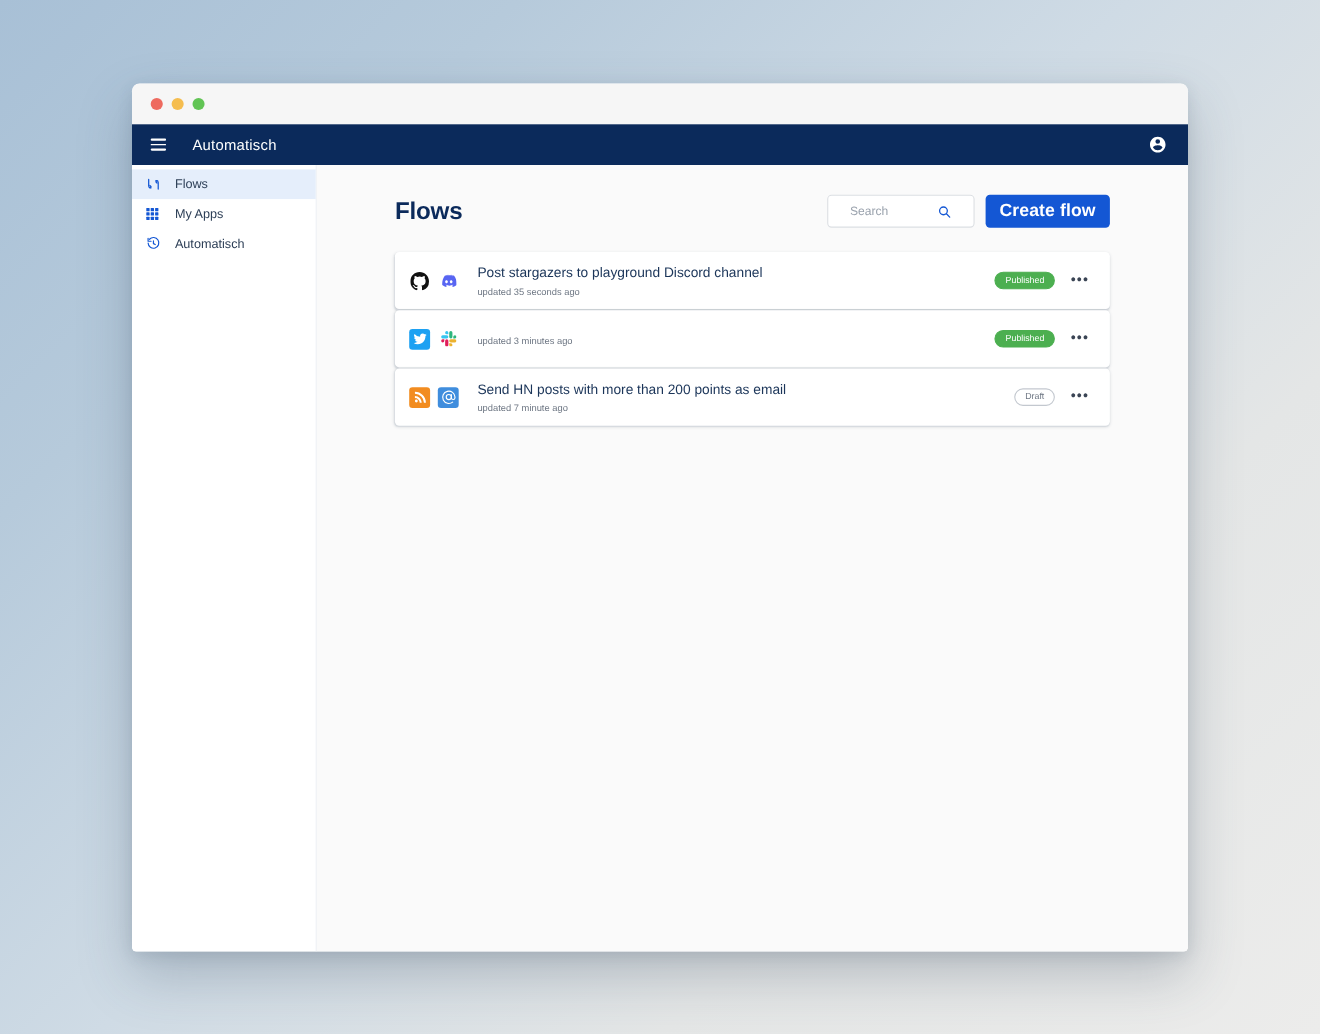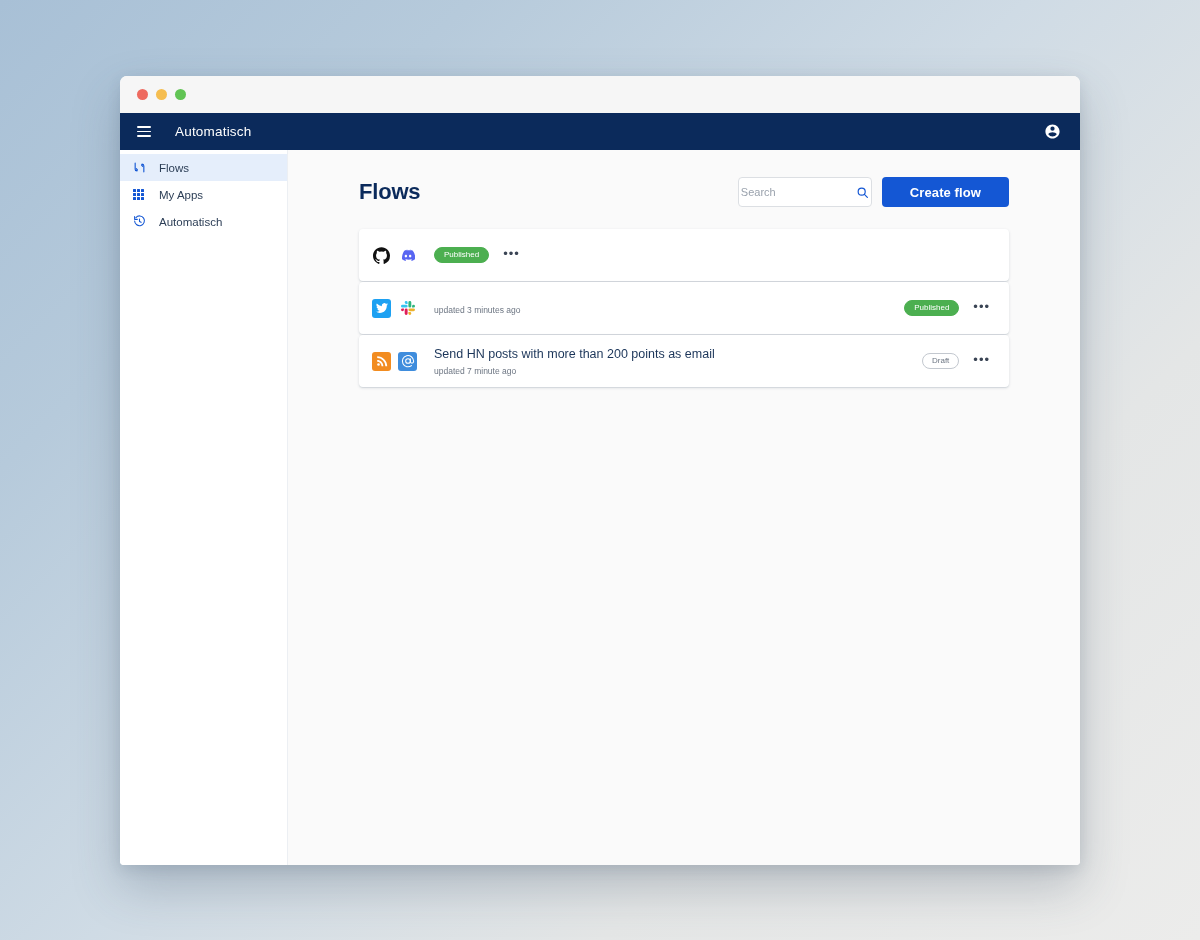--- a/index.html
+++ b/index.html
@@ -165,21 +165,21 @@
   .head-spacer { flex: 1 1 auto; }
 
   .search-box {
     width: 134px;
     height: 30px;
     background: #ffffff;
     border: 1px solid #dcdfe3;
     border-radius: 4px;
     display: flex;
     align-items: center;
-    padding: 0 2px;
+    padding: 0 20px;
     margin-right: 10px;
   }
   .search-input {
     border: none;
     outline: none;
     font-family: "Liberation Sans", sans-serif;
     font-size: 11px;
     color: #3a4454;
     background: transparent;
     width: 100%;
@@ -187,23 +187,23 @@
   .search-input::placeholder { color: #9aa2ad; }
   .search-icon { display: flex; align-items: center; cursor: pointer; flex: 0 0 auto; }
 
   .create-btn {
     height: 30px;
     background: #1457d4;
     color: #ffffff;
     border: none;
     border-radius: 4px;
     font-family: "Liberation Sans", sans-serif;
-    font-size: 13px;
+    font-size: 16px;
     font-weight: bold;
-    padding: 0 28px;
+    padding: 0 13px;
     cursor: pointer;
     letter-spacing: 0.1px;
     white-space: nowrap;
   }
 
   
   .flow-card {
     background: #ffffff;
     border-radius: 4px;
     box-shadow: 0 1px 3px rgba(20, 40, 70, 0.14), 0 1px 1px rgba(20, 40, 70, 0.07);
@@ -387,20 +387,24 @@
                 <svg width="17" height="17" viewBox="0 0 24 24" fill="#111111">
                   <path d="M12 .5C5.37.5 0 5.87 0 12.5c0 5.3 3.44 9.8 8.2 11.39.6.11.82-.26.82-.58v-2.23c-3.34.73-4.04-1.42-4.04-1.42-.55-1.39-1.34-1.76-1.34-1.76-1.09-.75.08-.73.08-.73 1.2.08 1.84 1.24 1.84 1.24 1.07 1.84 2.81 1.31 3.5 1 .1-.78.42-1.31.76-1.61-2.67-.3-5.47-1.34-5.47-5.96 0-1.32.47-2.39 1.24-3.23-.12-.3-.54-1.53.12-3.18 0 0 1.01-.32 3.3 1.23a11.4 11.4 0 016 0c2.28-1.55 3.29-1.23 3.29-1.23.66 1.65.24 2.88.12 3.18.77.84 1.24 1.91 1.24 3.23 0 4.63-2.81 5.65-5.49 5.95.43.37.82 1.1.82 2.22v3.29c0 .32.21.7.82.58A12 12 0 0024 12.5C24 5.87 18.63.5 12 .5z"></path>
                 </svg>
               </span>
               <span class="appicon discord">
                 <svg width="14" height="14" viewBox="0 0 24 18" fill="#5865f2">
                   <path d="M20.3 1.6A19.8 19.8 0 0015.4.1l-.3.5c2 .5 3 1.2 4 2-1.7-.9-3.5-1.7-6.1-1.7S9 1.6 7.3 2.5c1-.8 2.1-1.6 4-2L11 0C9.2.3 7.5.8 5.7 1.6 2.3 6.6 1.4 11.4 1.8 16.2c2 1.5 4 2.4 5.9 3 .5-.6.9-1.3 1.2-2-.7-.2-1.3-.6-1.9-1l.5-.4c3.6 1.7 7.5 1.7 11.1 0l.5.4c-.6.4-1.2.7-1.9 1 .3.7.7 1.4 1.2 2 1.9-.6 3.9-1.5 5.9-3 .5-5.6-.9-10.3-4-14.6zM8.4 13.3c-1.2 0-2.1-1.1-2.1-2.4 0-1.3.9-2.4 2.1-2.4s2.2 1.1 2.1 2.4c0 1.3-.9 2.4-2.1 2.4zm7.3 0c-1.2 0-2.1-1.1-2.1-2.4 0-1.3.9-2.4 2.1-2.4s2.1 1.1 2.1 2.4c0 1.3-.9 2.4-2.1 2.4z"></path>
                 </svg>
               </span>
             </div>
+            <div class="flow-texts">
+              <div class="flow-name">Post stargazers to playground Discord channel</div>
+              <div class="flow-meta">updated 35 seconds ago</div>
+            </div>
             <span class="badge published">Published</span>
             <span class="dots-btn">•••</span>
           </div>
 
           <div class="flow-card">
             <div class="flow-icons">
               <span class="appicon twitter">
                 <svg width="12" height="12" viewBox="0 0 24 24" fill="#ffffff">
                   <path d="M23.95 4.57a10 10 0 01-2.82.77 4.96 4.96 0 002.16-2.72 9.9 9.9 0 01-3.12 1.19 4.92 4.92 0 00-8.38 4.48A13.97 13.97 0 011.64 3.16a4.92 4.92 0 001.52 6.57 4.9 4.9 0 01-2.23-.61v.06a4.92 4.92 0 003.95 4.83 4.94 4.94 0 01-2.22.08 4.93 4.93 0 004.6 3.42A9.88 9.88 0 010 19.54a13.94 13.94 0 007.55 2.21c9.05 0 14-7.5 14-14 0-.21 0-.42-.02-.63a9.94 9.94 0 002.46-2.54z"></path>
                 </svg>

